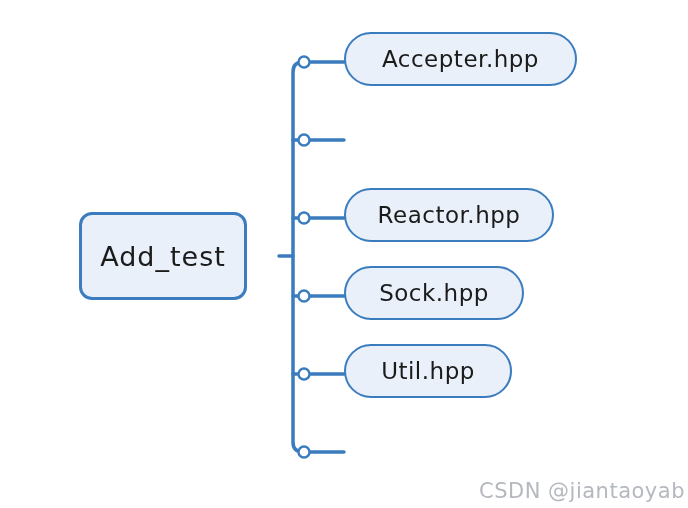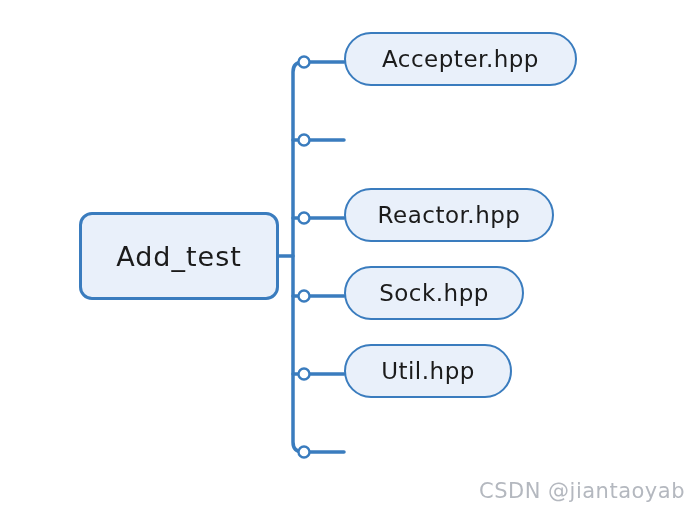--- a/index.html
+++ b/index.html
@@ -45,21 +45,21 @@
     display: flex;
     align-items: center;
     justify-content: center;
     background: var(--node-fill);
     border: 2.5px solid var(--line);
     color: var(--text);
     cursor: default;
   }
   .root-node {
     left: 79px; top: 212px;
-    width: 200px; height: 88px;
+    width: 168px; height: 88px;
     border-width: 3px;
     border-radius: 13px;
     font-size: 27px;
     letter-spacing: 1px;
   }
   .child-node {
     left: 344px;
     height: 54px;
     border-radius: 28px;
     font-size: 23px;

